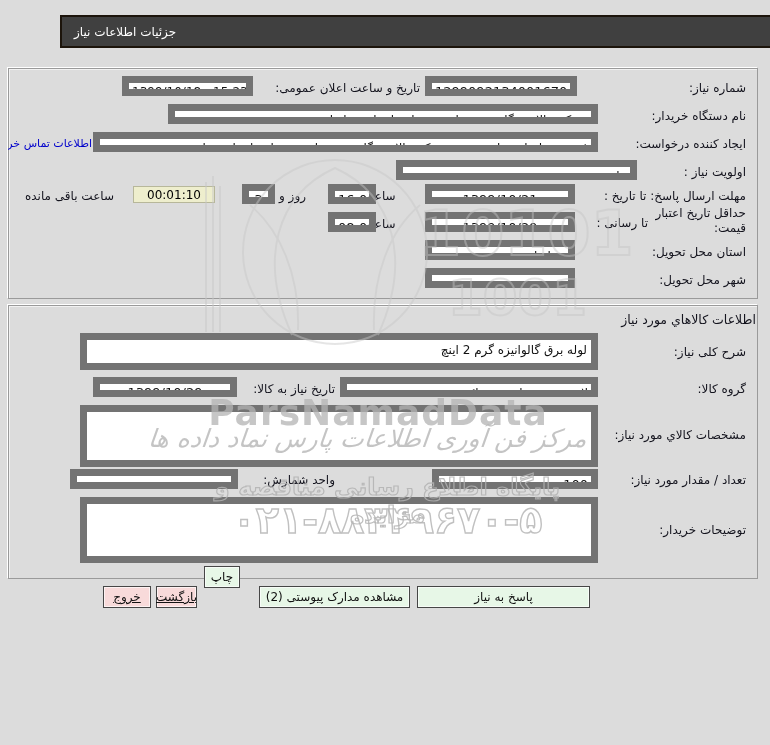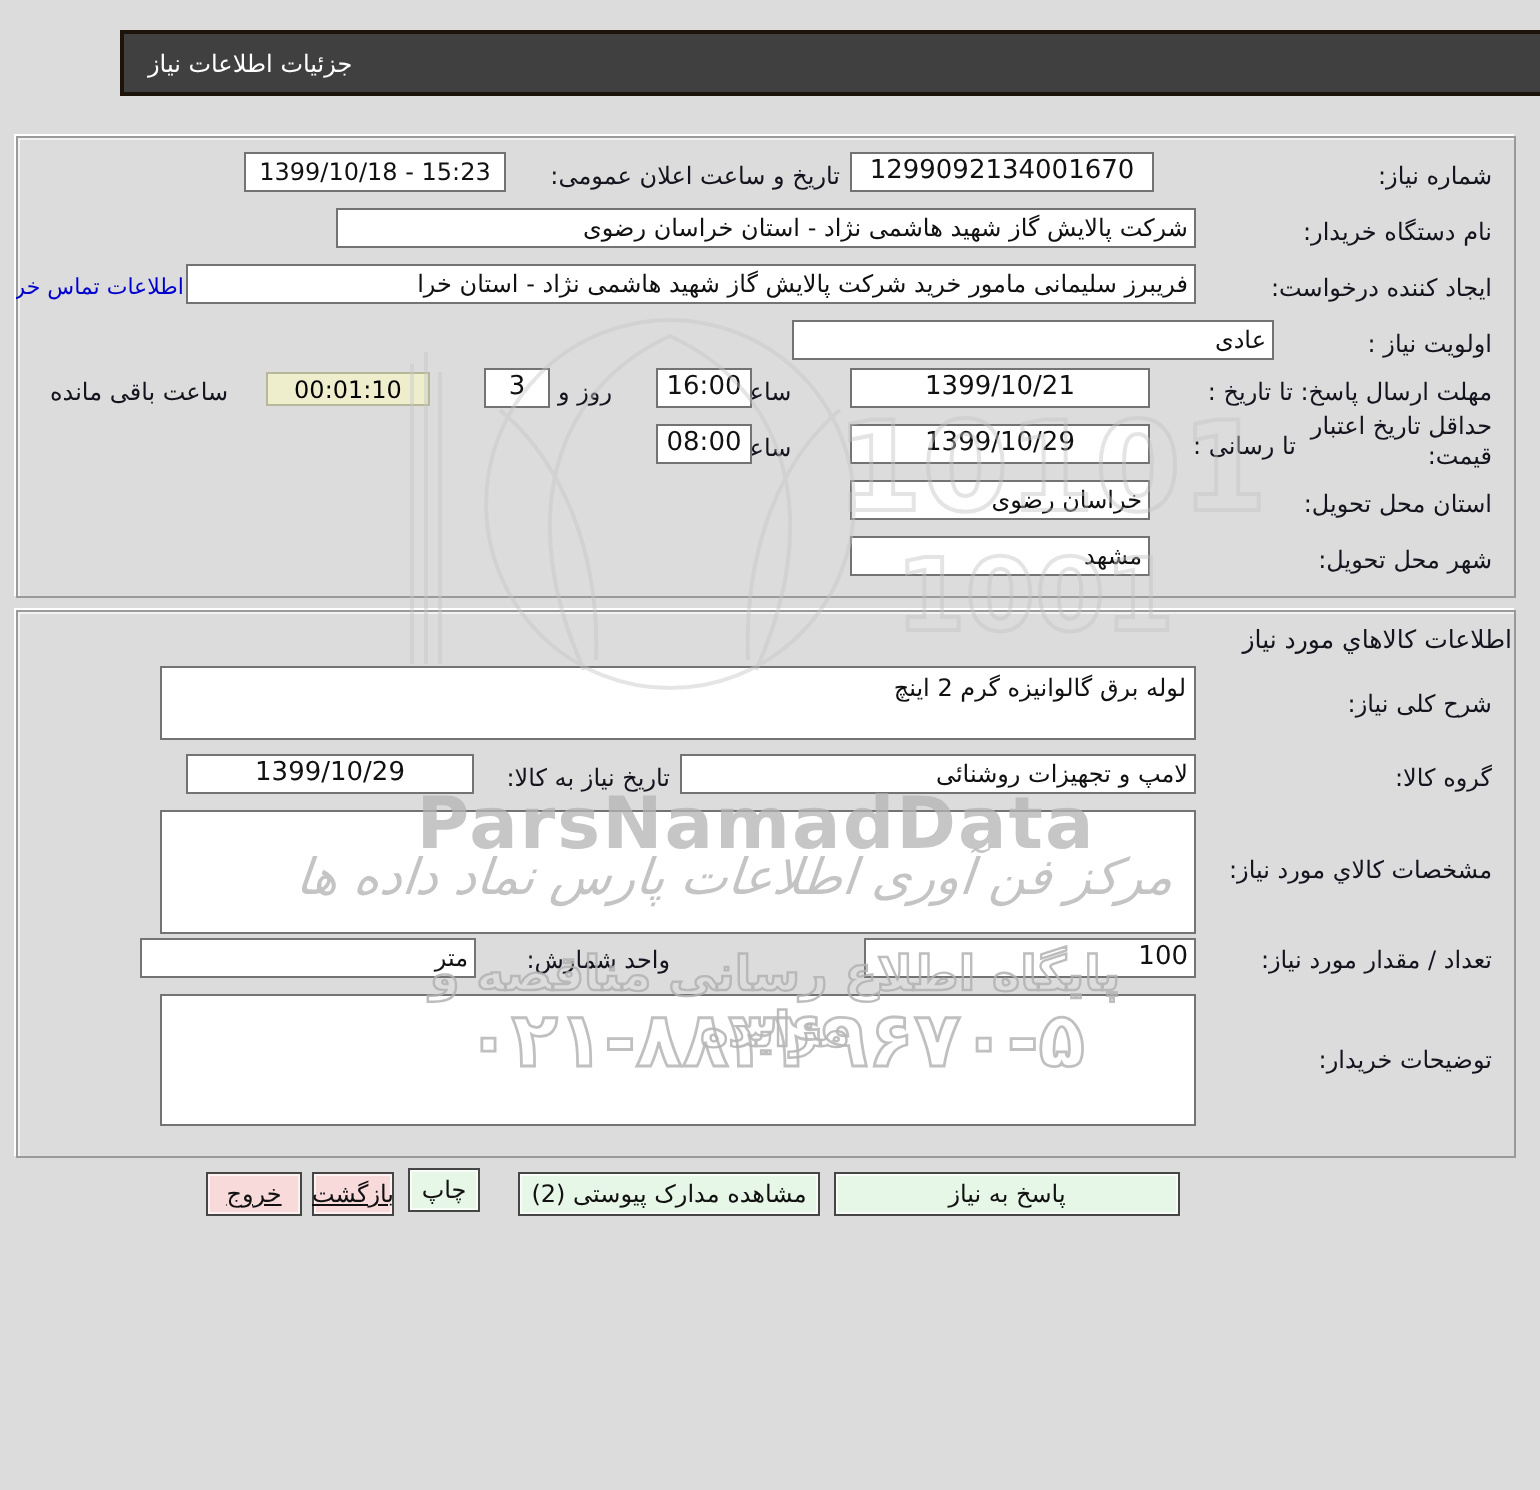--- a/index.html
+++ b/index.html
@@ -16,21 +16,21 @@
   }
   
   .panel{border:1px solid #9a9a9a;box-shadow:1px 1px 0 #f2f2f2 inset,-1px -1px 0 #ffffff;}
   .panel1{left:8px;top:68px;width:748px;height:229px;}
   .panel2{left:8px;top:305px;width:748px;height:272px;}
   
   .lbl{font-size:12px;color:#14141e;white-space:nowrap;direction:rtl;}
   .bold{font-weight:normal;text-align:center;}
   
   .box{
-    background:#fff;border:1px solid #737373;box-sizing:border-box;font-size:13px;
+    background:#fff;border:7px solid #737373;box-sizing:border-box;font-size:13px;
     line-height:18px;padding:0 3px;overflow:hidden;white-space:nowrap;
   }
   .rtlv{direction:rtl;text-align:right;}
   .ltrv{direction:ltr;text-align:center;}
   .area{white-space:normal;direction:rtl;text-align:right;font-size:12px;line-height:16px;padding:2px 4px;}
   .countdown{
     background:#eeeecd;border:1px solid #b7b79a;color:#000000;text-align:center;
     font-size:12px;line-height:16px;box-sizing:border-box;
   }
   .link{color:#0000cc;font-size:11px;white-space:nowrap;direction:rtl;cursor:pointer;}
@@ -114,21 +114,21 @@
 <div class="abs lbl" style="right:24px;top:473px;">تعداد / مقدار مورد نیاز:</div>
 <div class="abs box rtlv" style="left:432px;top:469px;width:166px;height:20px;">100</div>
 <div class="abs lbl" style="right:435px;top:473px;">واحد شمارش:</div>
 <div class="abs box rtlv" style="left:70px;top:469px;width:168px;height:20px;font-size:12px;">متر</div>
 
 <div class="abs lbl" style="right:24px;top:523px;">توضیحات خریدار:</div>
 <div class="abs box area" style="left:80px;top:497px;width:518px;height:66px;"></div>
 
 <div class="abs btn btn-green" style="left:417px;top:586px;width:173px;">پاسخ به نیاز</div>
 <div class="abs btn btn-green" style="left:259px;top:586px;width:151px;">مشاهده مدارک پیوستی (2)</div>
-<div class="abs btn btn-green" style="left:204px;top:584px;width:36px;">چاپ</div>
+<div class="abs btn btn-green" style="left:204px;top:566px;width:36px;">چاپ</div>
 <div class="abs btn btn-pink" style="left:156px;top:586px;width:41px;">بازگشت</div>
 <div class="abs btn btn-pink" style="left:103px;top:586px;width:48px;">خروج</div>
 
 <svg class="abs wm wm-svg" width="770" height="745" viewBox="0 0 770 745">
   <g fill="none" stroke="#c7c7c7" stroke-width="2">
     <circle cx="335" cy="252" r="92"></circle>
     <path d="M292,335 C258,260 276,195 335,168 C394,195 412,260 378,335"></path>
     <path d="M250,205 C280,230 300,275 298,330"></path>
     <path d="M420,205 C390,230 372,275 374,330"></path>
     <line x1="206" y1="182" x2="206" y2="332"></line>

